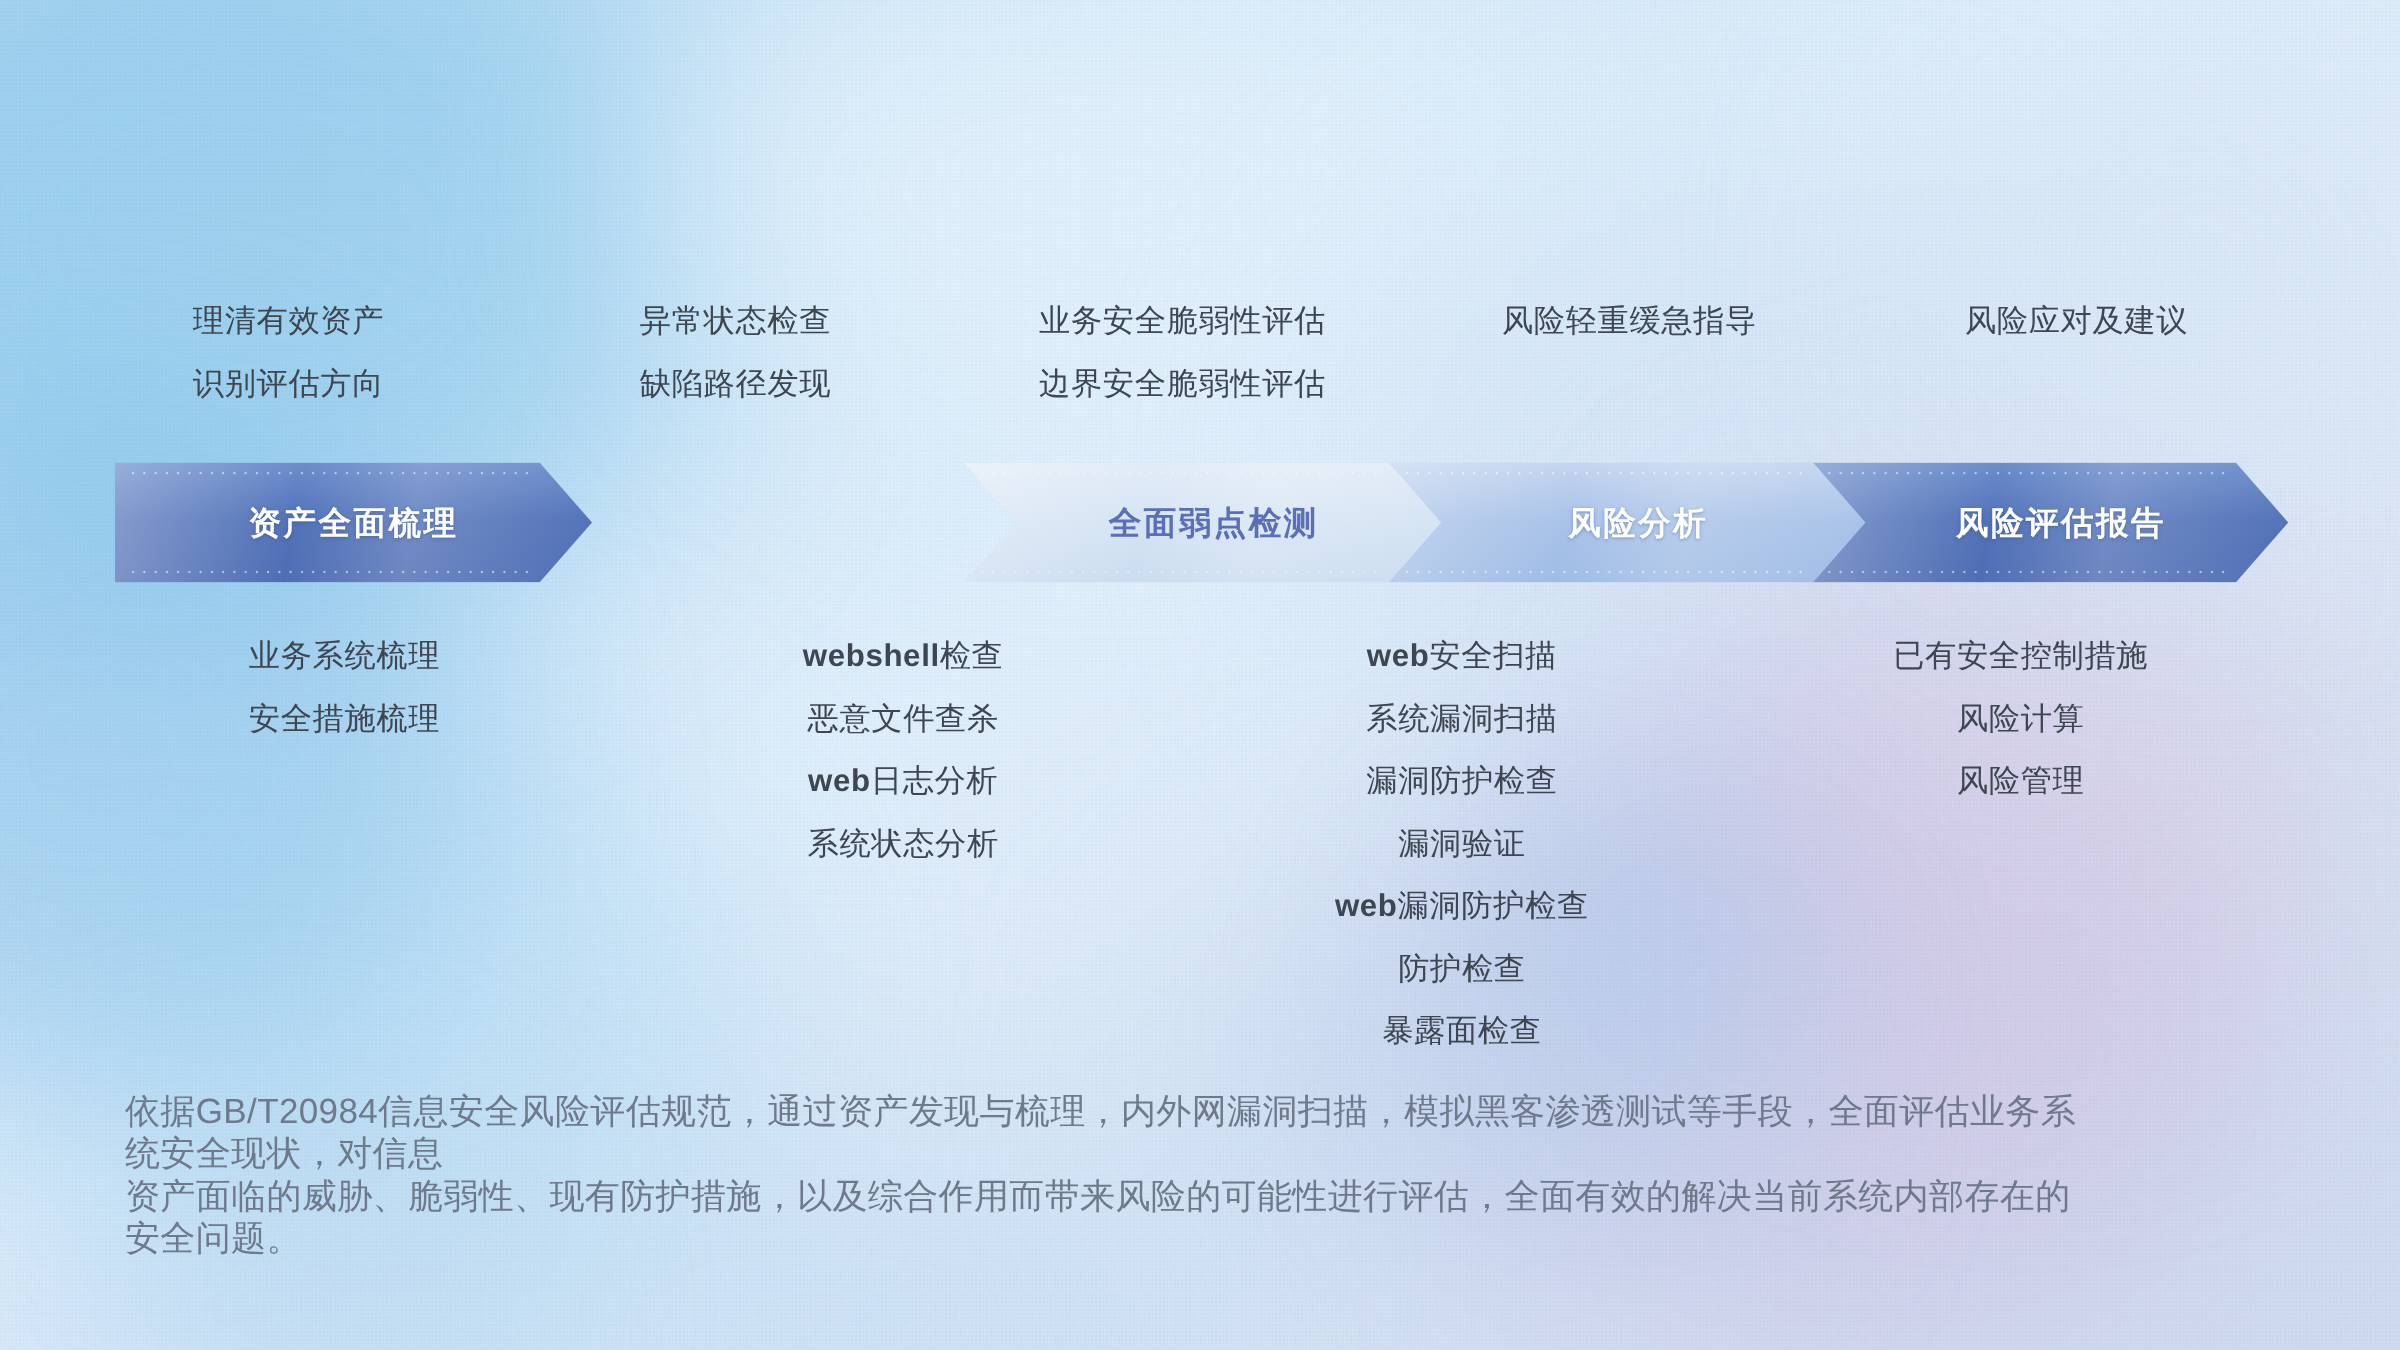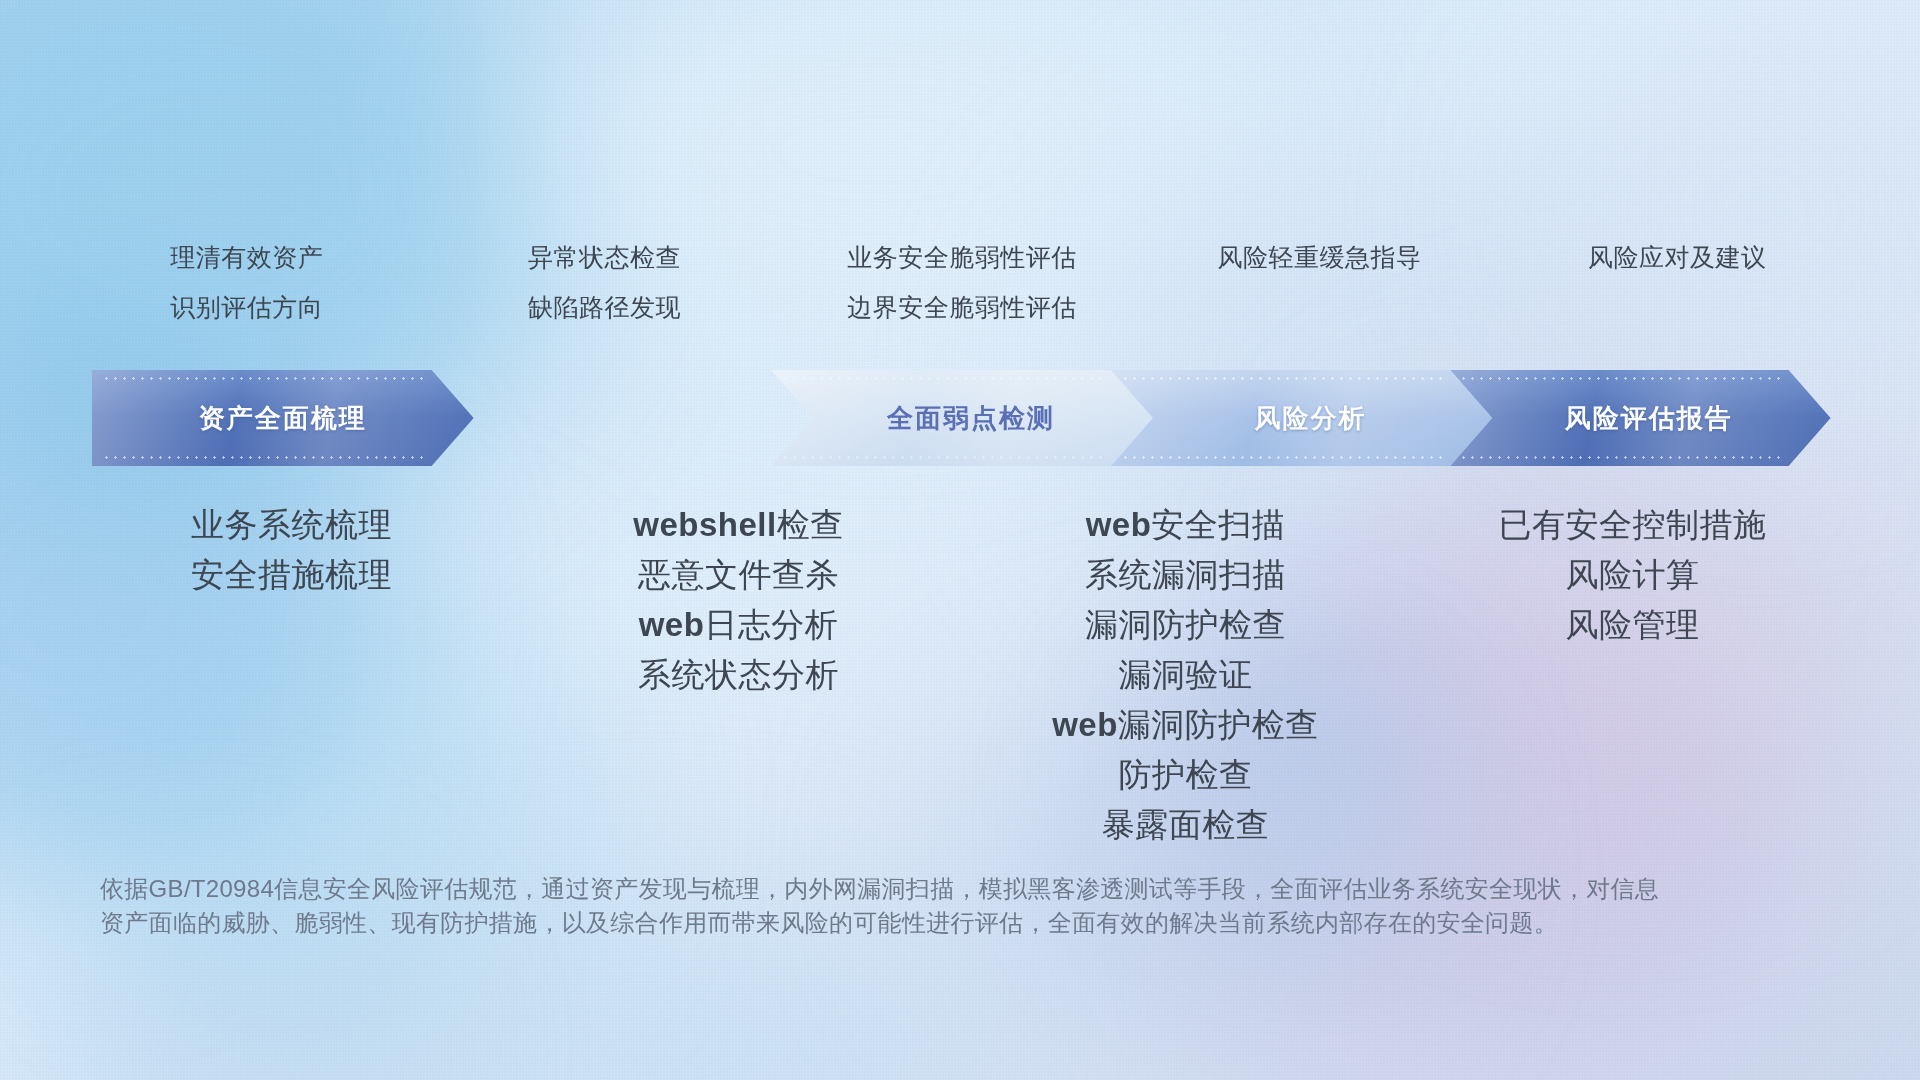--- a/index.html
+++ b/index.html
@@ -27,21 +27,21 @@
   .g9{left:940px;top:700px;width:480px;height:340px;background:#bed3ee;opacity:.5;}
   .g10{left:300px;top:880px;width:700px;height:340px;background:#bcdcf2;opacity:.45;}
   .g11{left:1530px;top:0px;width:460px;height:420px;background:#d9e7f7;opacity:.8;}
   .g12{left:0px;top:900px;width:420px;height:300px;background:#a9cfee;opacity:.4;}
   .noise{position:absolute;inset:0;opacity:.05;
     background-image:radial-gradient(circle at 1px 1px,#3b5570 0.6px,transparent 0.9px);
     background-size:3px 3px;}
 
   
   #page{position:absolute;inset:0;}
-  .row{position:absolute;left:92px;width:1740px;display:flex;gap:48px;}
+  .row{position:absolute;left:76px;width:1740px;display:flex;gap:48px;}
   .col{flex:1 1 0;display:flex;flex-direction:column;align-items:center;}
 
   
   #toprow{top:232px;}
   .note{
     font-size:25px;color:#3d4651;letter-spacing:.5px;
     line-height:50px;white-space:nowrap;
   }
 
   
@@ -65,28 +65,28 @@
   .seg .dots{
     position:absolute;left:10px;right:46px;z-index:2;height:3px;
     background-image:radial-gradient(circle,rgba(255,255,255,.85) 1px,transparent 1.2px);
     background-size:9px 3px;opacity:.7;
   }
   .seg .dots.t{top:7px;} .seg .dots.b{bottom:7px;}
 
   
   #bottomrow{top:500px;}
   .item{
-    font-size:33px;color:#3d4651;line-height:50px;white-space:nowrap;letter-spacing:.5px;text-align:center;
+    font-size:25px;color:#3d4651;line-height:50px;white-space:nowrap;letter-spacing:.5px;text-align:center;
   }
   .item b{font-weight:bold;}
 
   
   #footer{
     position:absolute;left:100px;top:872px;width:1580px;
-    font-size:24px;line-height:34px;color:#6e7a8b;letter-spacing:.3px;
+    font-size:28px;line-height:34px;color:#6e7a8b;letter-spacing:.3px;
   }
   #footer .fl{display:block;}
 </style>
 </head>
 <body>
 
 <div id="bg">
   <div class="bg-base"></div>
   <div class="glow g1"></div>
   <div class="glow g2"></div>

